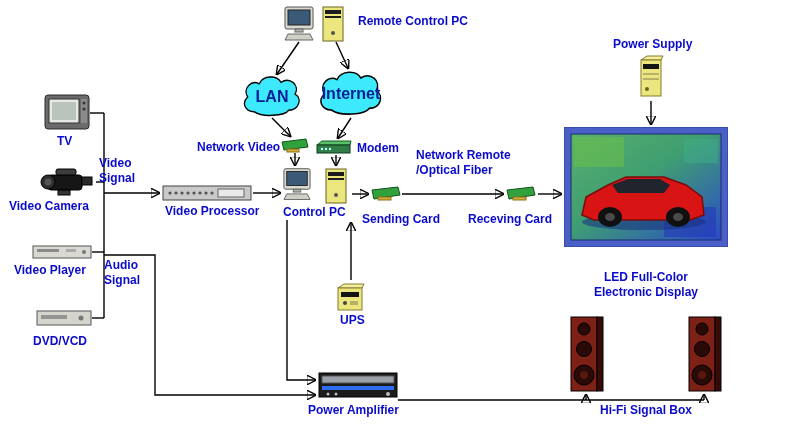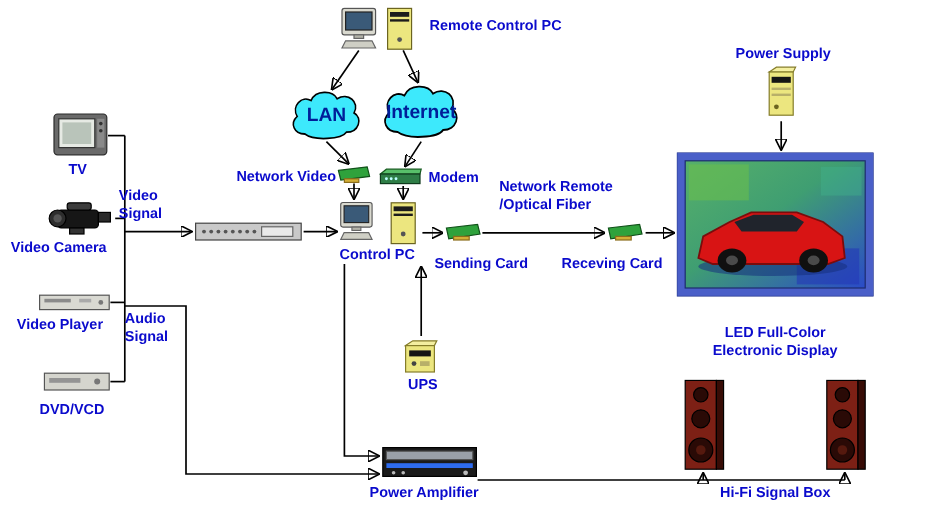--- a/index.html
+++ b/index.html
@@ -169,20 +169,21 @@
       <circle cx="8" cy="9" r="1.6" fill="#555"></circle>
         <circle cx="14" cy="9" r="1.6" fill="#555"></circle>
       <circle cx="20" cy="9" r="1.6" fill="#555"></circle>
         <circle cx="26" cy="9" r="1.6" fill="#555"></circle>
       <circle cx="32" cy="9" r="1.6" fill="#555"></circle>
         <circle cx="38" cy="9" r="1.6" fill="#555"></circle>
       <circle cx="44" cy="9" r="1.6" fill="#555"></circle>
         <circle cx="50" cy="9" r="1.6" fill="#555"></circle>
     </svg>
   </div>
+  <div class="lbl" style="left:165px;top:204px">Video Processor</div>
 
   <div class="node" style="left:283px;top:167px">
     <svg width="28" height="37" viewBox="0 0 30 38">
       <rect x="1" y="1" width="28" height="22" rx="2" fill="#d9d9cf" stroke="#555"></rect>
       <rect x="4" y="4" width="22" height="15" fill="#3a5a78" stroke="#222"></rect>
       <rect x="11" y="23" width="8" height="3" fill="#b3b3a9" stroke="#666"></rect>
       <polygon points="4,28 26,28 29,34 1,34" fill="#cfcfc5" stroke="#666"></polygon>
     </svg>
   </div>
   <div class="node" style="left:325px;top:167px">

